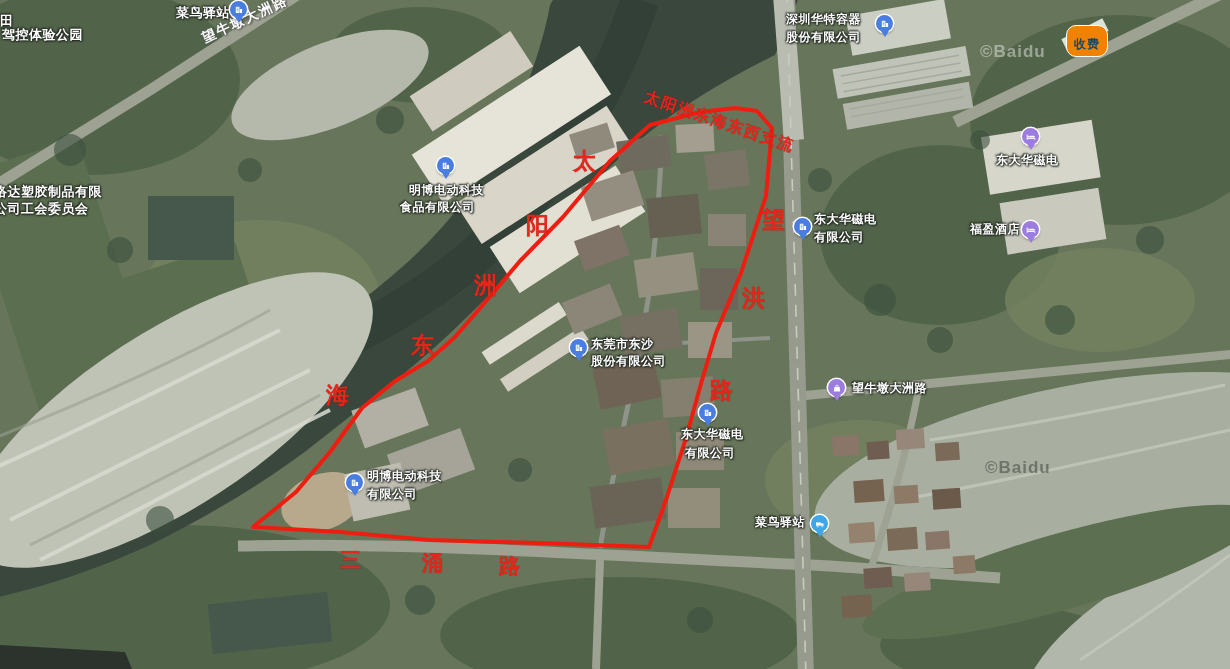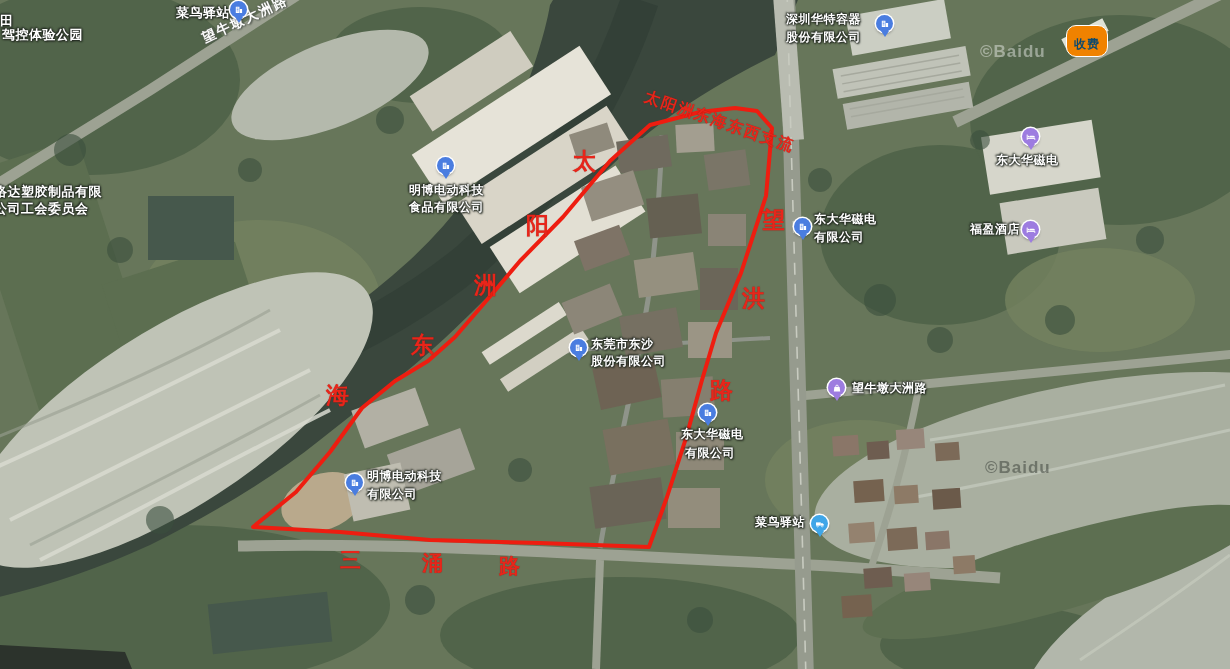--- a/index.html
+++ b/index.html
@@ -251,21 +251,21 @@
       </svg>
   </div>
 
   <div class="pin pin-blue" style="left:437px;top:157px">
     <svg width="9" height="9" viewBox="0 0 10 10">
         <path d="M2 9V2h4v7zM6.5 9V4.5H9V9z" fill="#fff"></path>
         <path d="M3 3.4h2M3 5h2M3 6.6h2" stroke="#4a7de0" stroke-width=".7"></path>
       </svg>
   </div>
   <div class="map-label" style="left:409px;top:183px">明博电动科技</div>
-  <div class="map-label" style="left:409px;top:200px">食品有限公司</div>
+  <div class="map-label" style="left:400px;top:200px">食品有限公司</div>
 
   <div class="pin pin-blue" style="left:570px;top:339px">
     <svg width="9" height="9" viewBox="0 0 10 10">
         <path d="M2 9V2h4v7zM6.5 9V4.5H9V9z" fill="#fff"></path>
         <path d="M3 3.4h2M3 5h2M3 6.6h2" stroke="#4a7de0" stroke-width=".7"></path>
       </svg>
   </div>
   <div class="map-label" style="left:591px;top:337px">东莞市东沙</div>
   <div class="map-label" style="left:591px;top:354px">股份有限公司</div>
 

